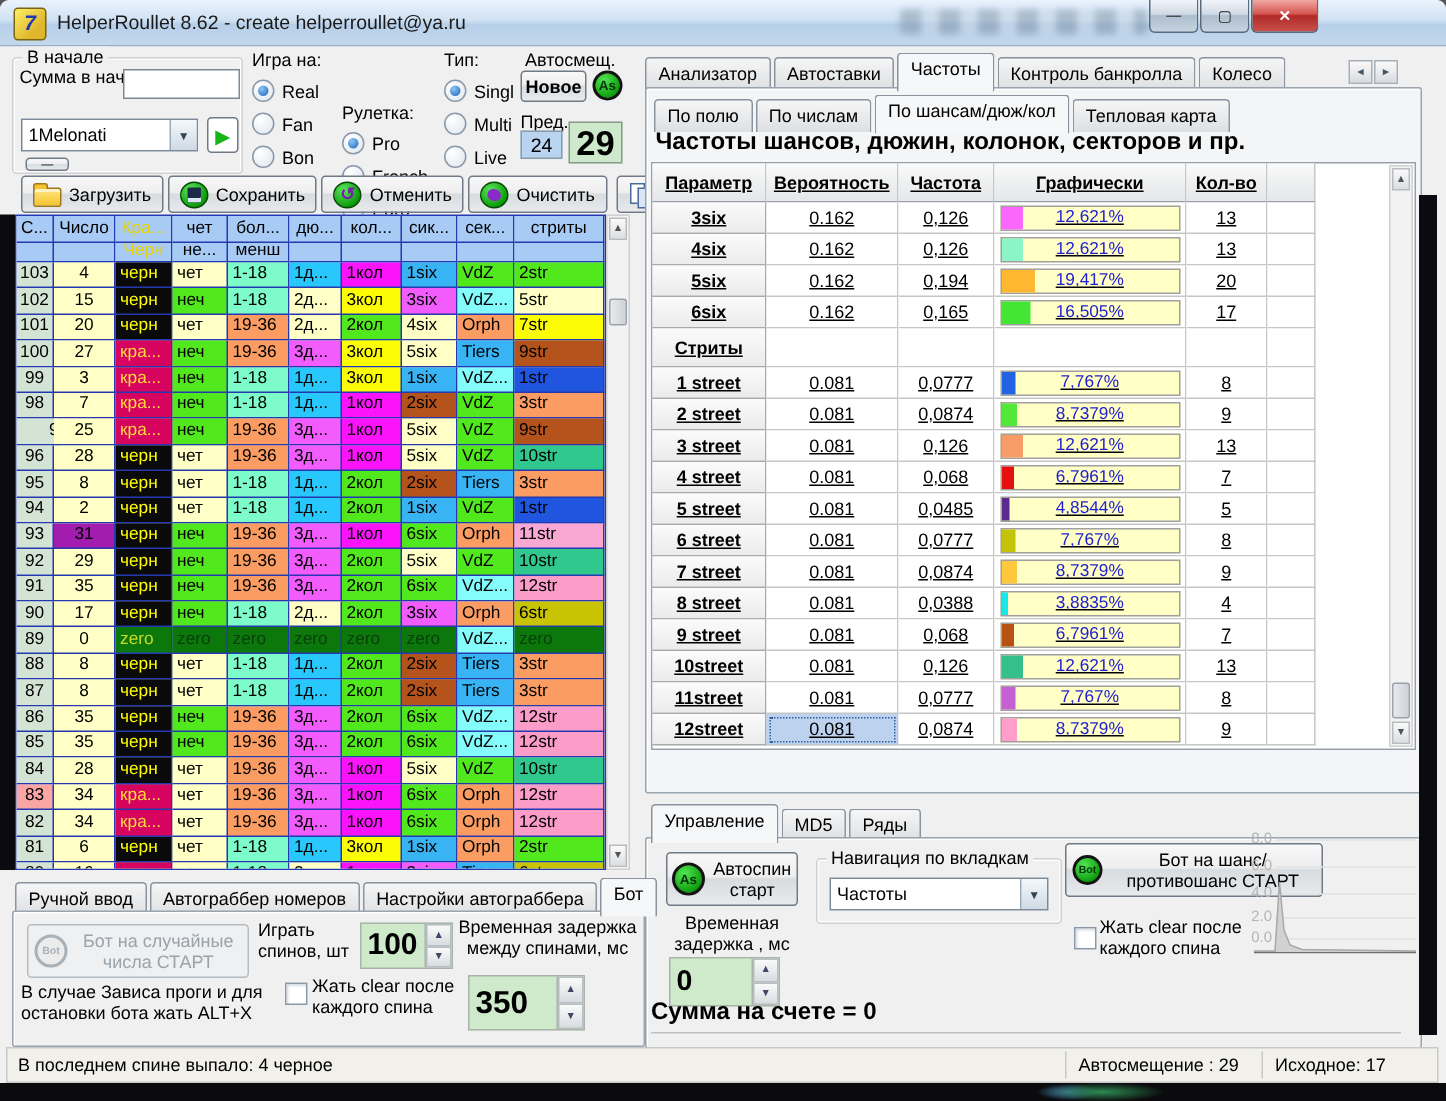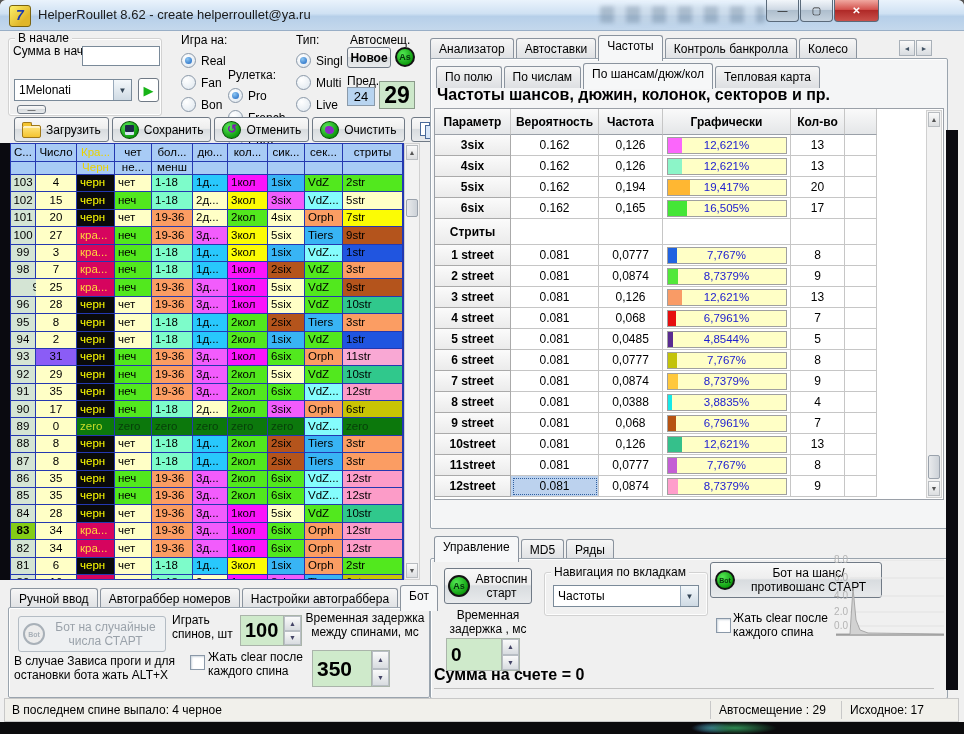--- a/index.html
+++ b/index.html
@@ -73,21 +73,21 @@
     border:1px solid #2438b0;background:#fff;box-sizing:border-box;font-size:11.5px;line-height:1;}
   .nrow{display:grid;grid-template-columns:25px 41px 38px 37px 41px 35px 40px 37px 38px 60px;}
   .ncell{border-right:1px solid #2438b0;border-bottom:1px solid #2438b0;display:flex;align-items:center;
     padding:0 0 0 3px;overflow:hidden;white-space:nowrap;box-sizing:border-box;}
   .ncell.ctr{justify-content:center;padding-left:0;}
   .nhead .ncell{background:#a8cbf5;color:#000;}
   .nhead .ncell.ylw{color:#e8d200;}
   
   .ftable{position:absolute;left:434px;top:108px;width:510px;height:392px;background:#fff;
     border:1px solid #9aa0a8;box-sizing:border-box;}
-  .frow{display:grid;grid-template-columns:76px 88px 64px 128px 54px 32px;}
+  .frow{display:grid;grid-template-columns:76px 88px 64px 128px 54px 32px;text-decoration:underline;}
   .fcell{border-right:1px solid #c6c6c6;border-bottom:1px solid #c6c6c6;display:flex;align-items:center;
     justify-content:center;box-sizing:border-box;overflow:hidden;background:#fff;}
   .fparam{background:linear-gradient(#fbfbfb,#ebebeb);border-right:1px solid #aaa;border-bottom:1px solid #aaa;
     font-weight:bold;}
   .fhead .fcell{background:linear-gradient(#fafafa,#e4e6e8);font-weight:bold;border-bottom:1px solid #9aa0a8;}
   .fbar{width:118px;height:15px;background:#ffffc6;border:1px solid #a0a0a0;position:relative;display:flex;
     align-items:center;justify-content:center;}
   .fbarfill{position:absolute;left:0;top:0;bottom:0;}
   .fpct{position:relative;color:#2020d0;font-size:11.5px;z-index:2;}
   .fsel{background:#bcd2ee !important;outline:1px dotted #3060a0;outline-offset:-3px;}
@@ -135,21 +135,21 @@
   <div class="combo" style="position:absolute;left:14px;top:79px;width:118px;height:22px;">
     <span class="cval">1Melonati</span>
     <span class="carr">▼</span>
   </div>
   <div class="btn" style="position:absolute;left:138px;top:78px;width:21px;height:24px;background:#fff;">
     <span style="color:#18b418;font-size:13px;">▶</span>
   </div>
   <div class="btn" style="position:absolute;left:17px;top:105px;width:29px;height:9px;font-size:8px;line-height:4px;">—</div>
 
   <div id="radio-groups">
-      <div style="position: absolute; left: 181px; top: 33px; width: 56px;">
+      <div style="position: absolute; left: 168px; top: 33px; width: 56px;">
         <div style="font-weight: normal; margin-bottom: 6px;">Игра на:</div>
         <div class="radiorow">
           <span class="radio checked"></span>
           <span>Real</span>
         </div>
         <div class="radiorow">
           <span class="radio"></span>
           <span>Fan</span>
         </div>
         <div class="radiorow">
@@ -368,21 +368,21 @@
           <span class="ncell" style="background: rgb(255, 255, 198); color: rgb(0, 0, 0);">чет</span>
           <span class="ncell" style="background: rgb(125, 252, 202); color: rgb(0, 0, 0);">1-18</span>
           <span class="ncell" style="background: rgb(40, 200, 252); color: rgb(0, 0, 0);">1д...</span>
           <span class="ncell" style="background: rgb(82, 232, 30); color: rgb(0, 0, 0);">2кол</span>
           <span class="ncell" style="background: rgb(56, 180, 244); color: rgb(0, 0, 0);">1six</span>
           <span class="ncell" style="background: rgb(82, 232, 30); color: rgb(0, 0, 0);">VdZ</span>
           <span class="ncell" style="background: rgb(32, 85, 224); color: rgb(0, 0, 0);">1str</span>
         </div>
         <div class="nrow" style="height: 17.4px;">
           <span class="ncell ctr" style="background: rgb(212, 228, 212); color: rgb(0, 0, 0);">93</span>
-          <span class="ncell ctr" style="background: #8b5cf6; color: rgb(0, 0, 0);">31</span>
+          <span class="ncell ctr" style="background: #a21caf; color: rgb(0, 0, 0);">31</span>
           <span class="ncell" style="background: rgb(10, 10, 10); color: rgb(255, 255, 0);">черн</span>
           <span class="ncell" style="background: rgb(82, 232, 30); color: rgb(0, 0, 0);">неч</span>
           <span class="ncell" style="background: rgb(251, 157, 99); color: rgb(0, 0, 0);">19-36</span>
           <span class="ncell" style="background: rgb(242, 92, 252); color: rgb(0, 0, 0);">3д...</span>
           <span class="ncell" style="background: rgb(251, 20, 251); color: rgb(0, 0, 0);">1кол</span>
           <span class="ncell" style="background: rgb(82, 232, 30); color: rgb(0, 0, 0);">6six</span>
           <span class="ncell" style="background: rgb(251, 157, 99); color: rgb(0, 0, 0);">Orph</span>
           <span class="ncell" style="background: #f9a8d4; color: rgb(0, 0, 0);">11str</span>
         </div>
         <div class="nrow" style="height: 17.4px;">
@@ -487,21 +487,21 @@
           <span class="ncell" style="background: rgb(10, 10, 10); color: rgb(255, 255, 0);">черн</span>
           <span class="ncell" style="background: rgb(255, 255, 198); color: rgb(0, 0, 0);">чет</span>
           <span class="ncell" style="background: rgb(251, 157, 99); color: rgb(0, 0, 0);">19-36</span>
           <span class="ncell" style="background: rgb(242, 92, 252); color: rgb(0, 0, 0);">3д...</span>
           <span class="ncell" style="background: rgb(251, 20, 251); color: rgb(0, 0, 0);">1кол</span>
           <span class="ncell" style="background: rgb(255, 255, 198); color: rgb(0, 0, 0);">5six</span>
           <span class="ncell" style="background: rgb(82, 232, 30); color: rgb(0, 0, 0);">VdZ</span>
           <span class="ncell" style="background: rgb(48, 200, 140); color: rgb(0, 0, 0);">10str</span>
         </div>
         <div class="nrow" style="height: 17.4px;">
-          <span class="ncell ctr" style="background: #84cc16; color: rgb(0, 0, 0); font-weight: bold;">83</span>
+          <span class="ncell ctr" style="background: #fca5a5; color: rgb(0, 0, 0);">83</span>
           <span class="ncell ctr" style="background: rgb(255, 255, 198); color: rgb(0, 0, 0);">34</span>
           <span class="ncell" style="background: rgb(214, 4, 94); color: rgb(255, 216, 60);">кра...</span>
           <span class="ncell" style="background: rgb(255, 255, 198); color: rgb(0, 0, 0);">чет</span>
           <span class="ncell" style="background: rgb(251, 157, 99); color: rgb(0, 0, 0);">19-36</span>
           <span class="ncell" style="background: rgb(242, 92, 252); color: rgb(0, 0, 0);">3д...</span>
           <span class="ncell" style="background: rgb(251, 20, 251); color: rgb(0, 0, 0);">1кол</span>
           <span class="ncell" style="background: rgb(82, 232, 30); color: rgb(0, 0, 0);">6six</span>
           <span class="ncell" style="background: rgb(251, 157, 99); color: rgb(0, 0, 0);">Orph</span>
           <span class="ncell" style="background: rgb(252, 156, 200); color: rgb(0, 0, 0);">12str</span>
         </div>

